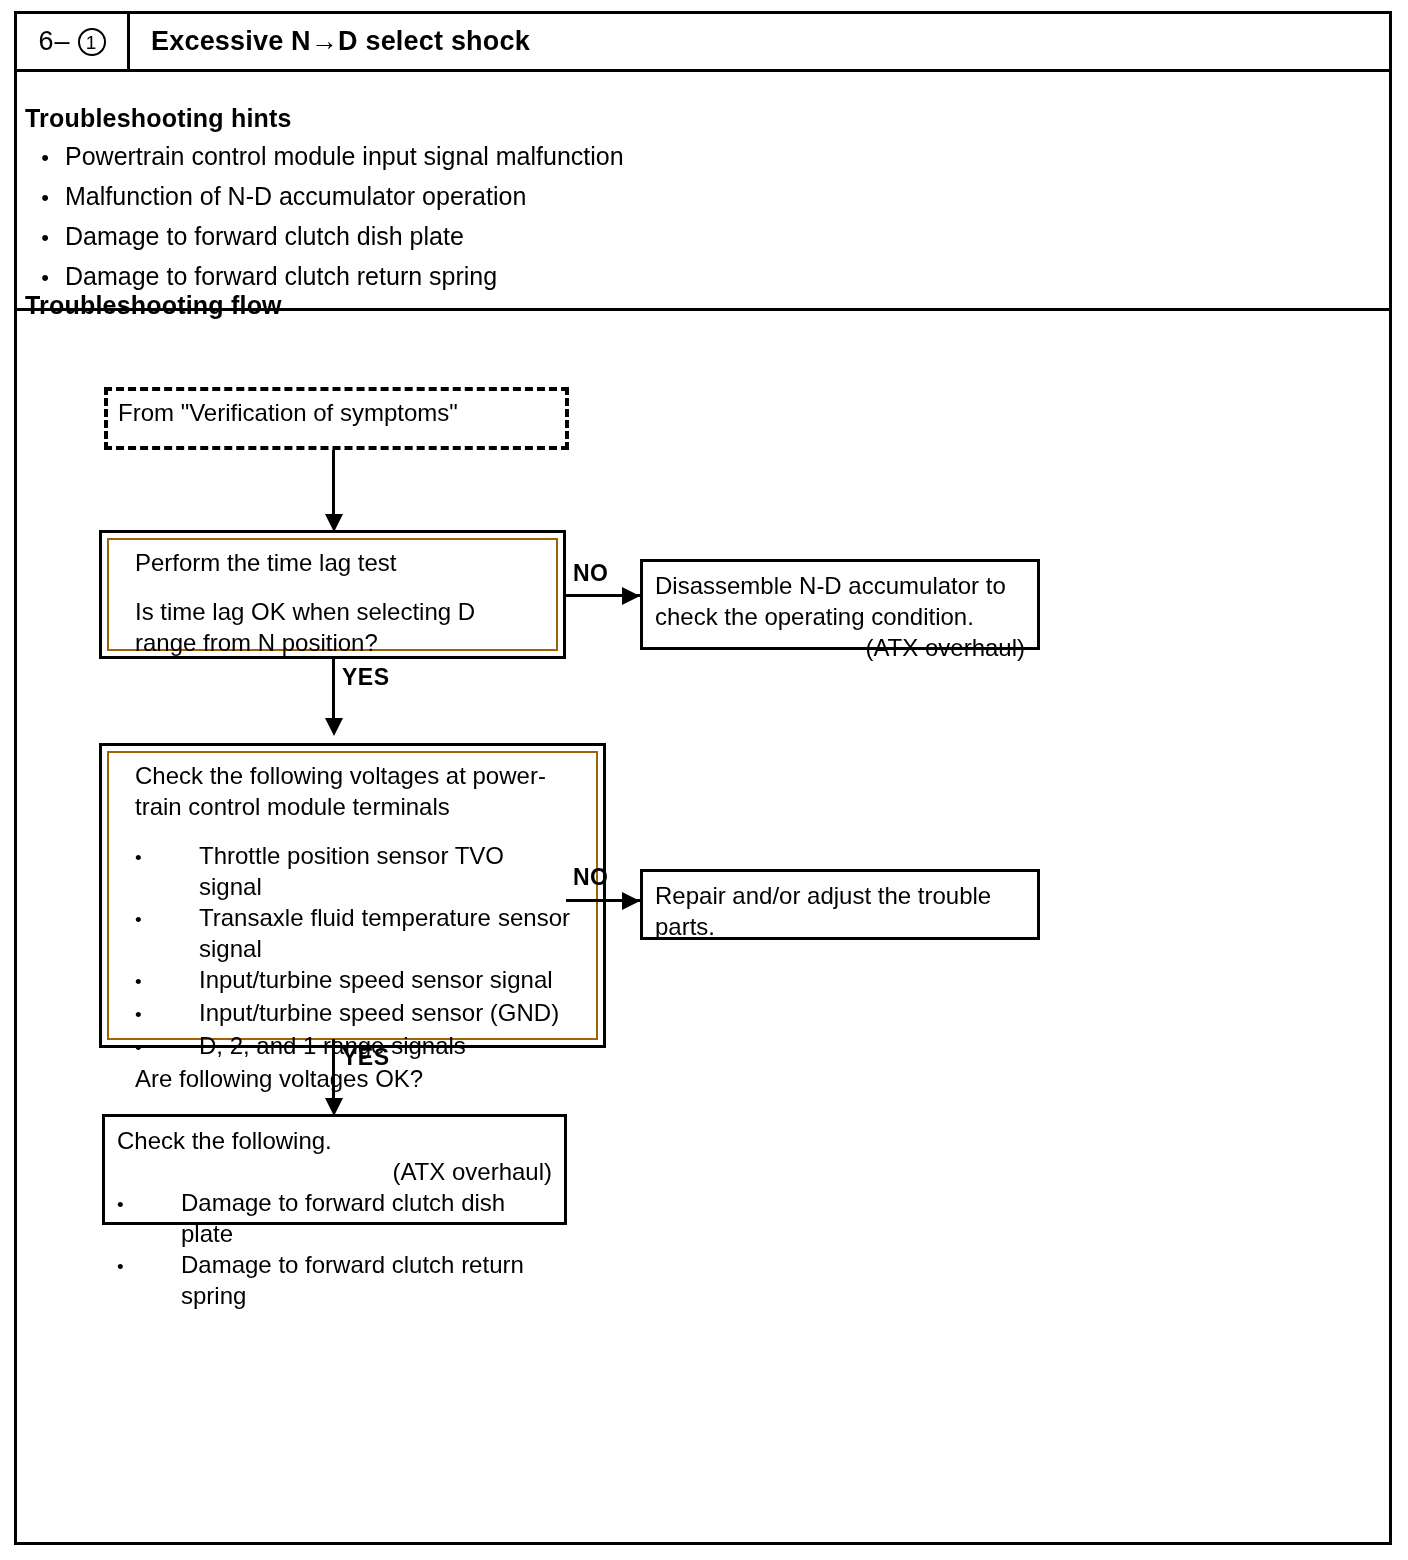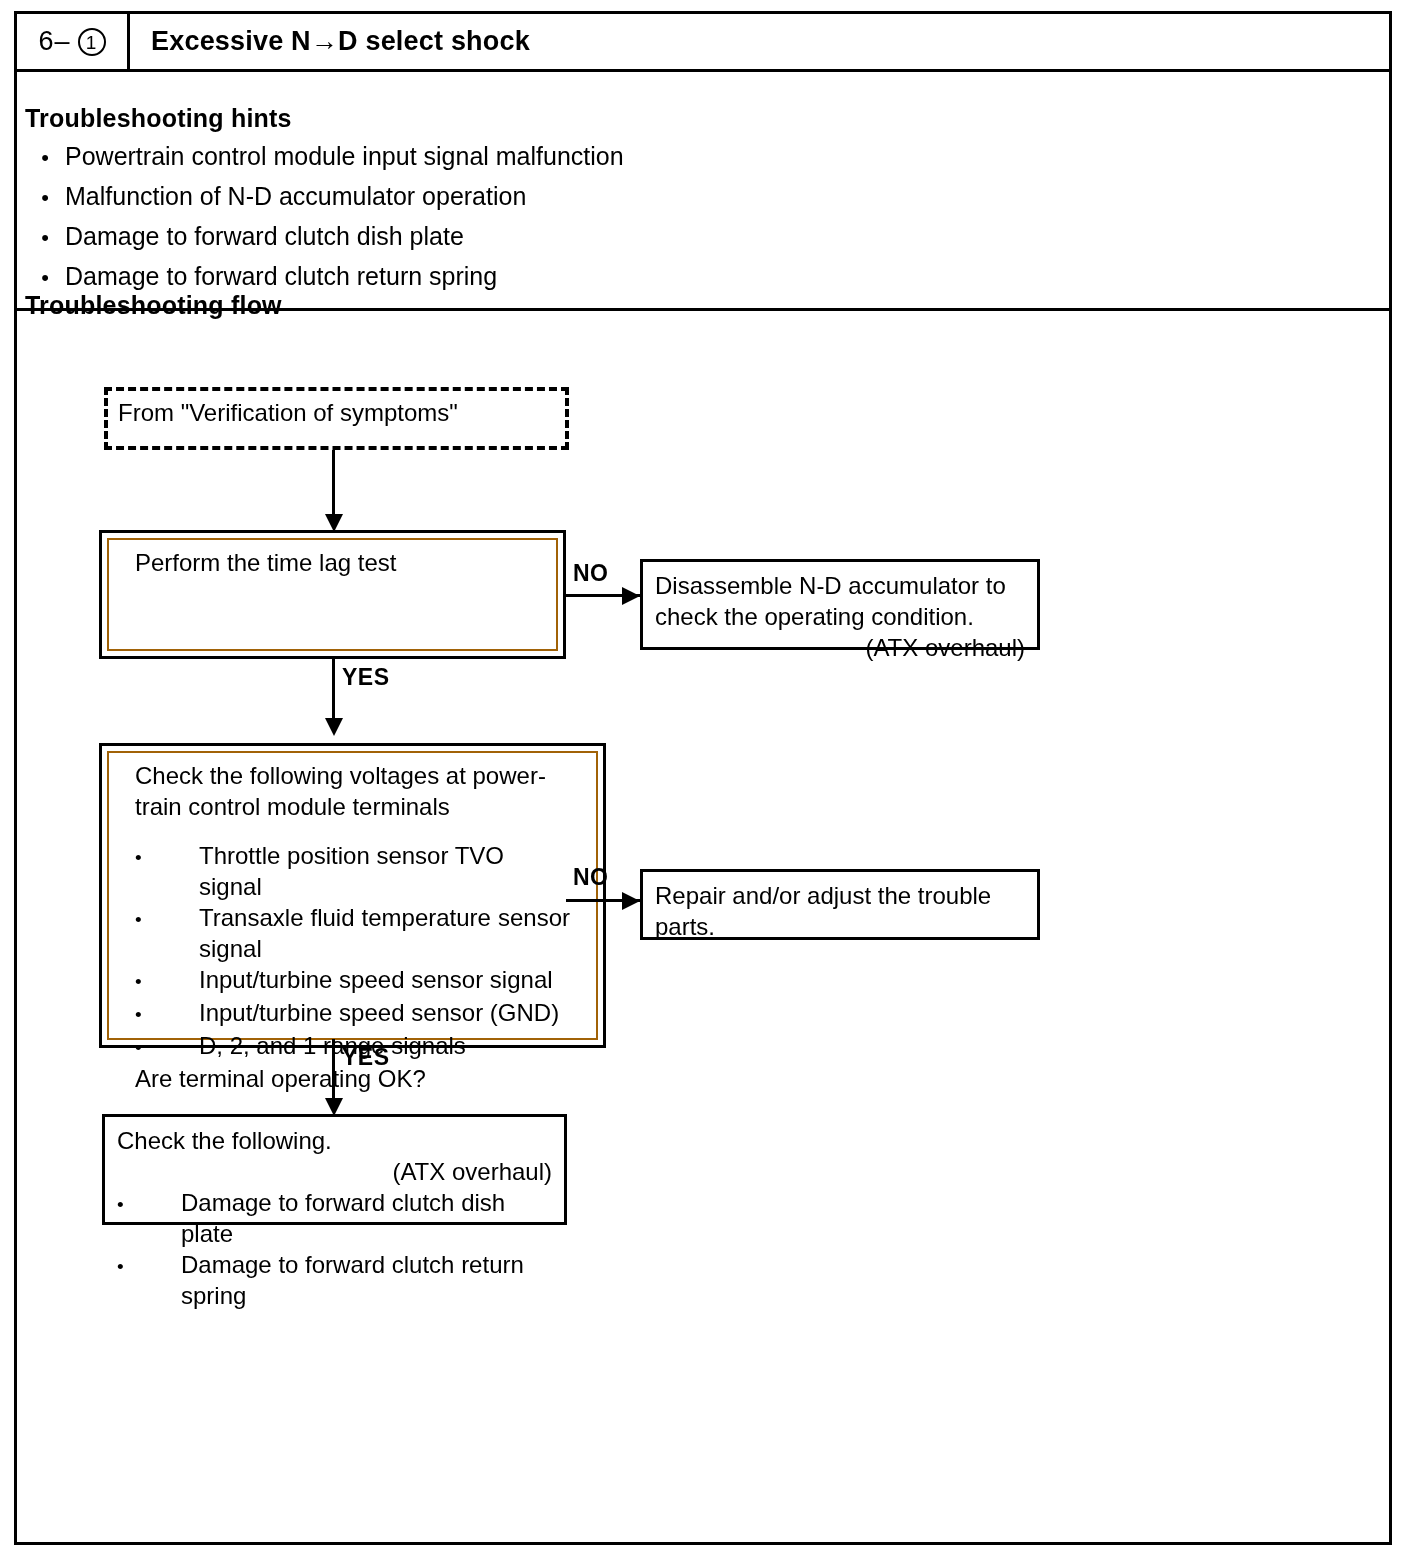--- a/index.html
+++ b/index.html
@@ -259,20 +259,21 @@
         <div class="txt">From "Verification of symptoms"</div>
       </div>
 
       <div class="vline" style="left:307px; top:126px; height:78px;"></div>
       <div class="arrow-down" style="left:300px; top:190px;"></div>
 
       <div class="box" style="left:74px; top:206px; width:467px; height:129px;">
         <div class="box-inner">
           <div class="txt">Perform the time lag test</div>
           <div class="txt-spacer"></div>
+          <div class="txt">Is time lag OK when selecting D range from N position?</div>
         </div>
       </div>
 
       <div class="hline" style="left:541px; top:270px; width:74px;"></div>
       <div class="arrow-right" style="left:597px; top:263px;"></div>
       <div class="edge-label" style="left:548px; top:236px;">NO</div>
 
       <div class="box box-plain" style="left:615px; top:235px; width:400px; height:91px;">
         <div class="txt">Disassemble N-D accumulator to check the operating condition.</div>
         <div class="right-note">(ATX overhaul)</div>
@@ -301,21 +302,21 @@
             </li>
             <li>
               <span class="bdot">•</span>
               <span class="btext">Input/turbine speed sensor (GND)</span>
             </li>
             <li>
               <span class="bdot">•</span>
               <span class="btext">D, 2, and 1 range signals</span>
             </li>
           </ul>
-          <div class="txt">Are terminal operating OK?</div>
+          <div class="txt">Are following voltages OK?</div>
         </div>
       </div>
 
       <div class="hline" style="left:541px; top:575px; width:74px;"></div>
       <div class="arrow-right" style="left:597px; top:568px;"></div>
       <div class="edge-label" style="left:548px; top:540px;">NO</div>
 
       <div class="box box-plain" style="left:615px; top:545px; width:400px; height:71px;">
         <div class="txt">Repair and/or adjust the trouble parts.</div>
       </div>

